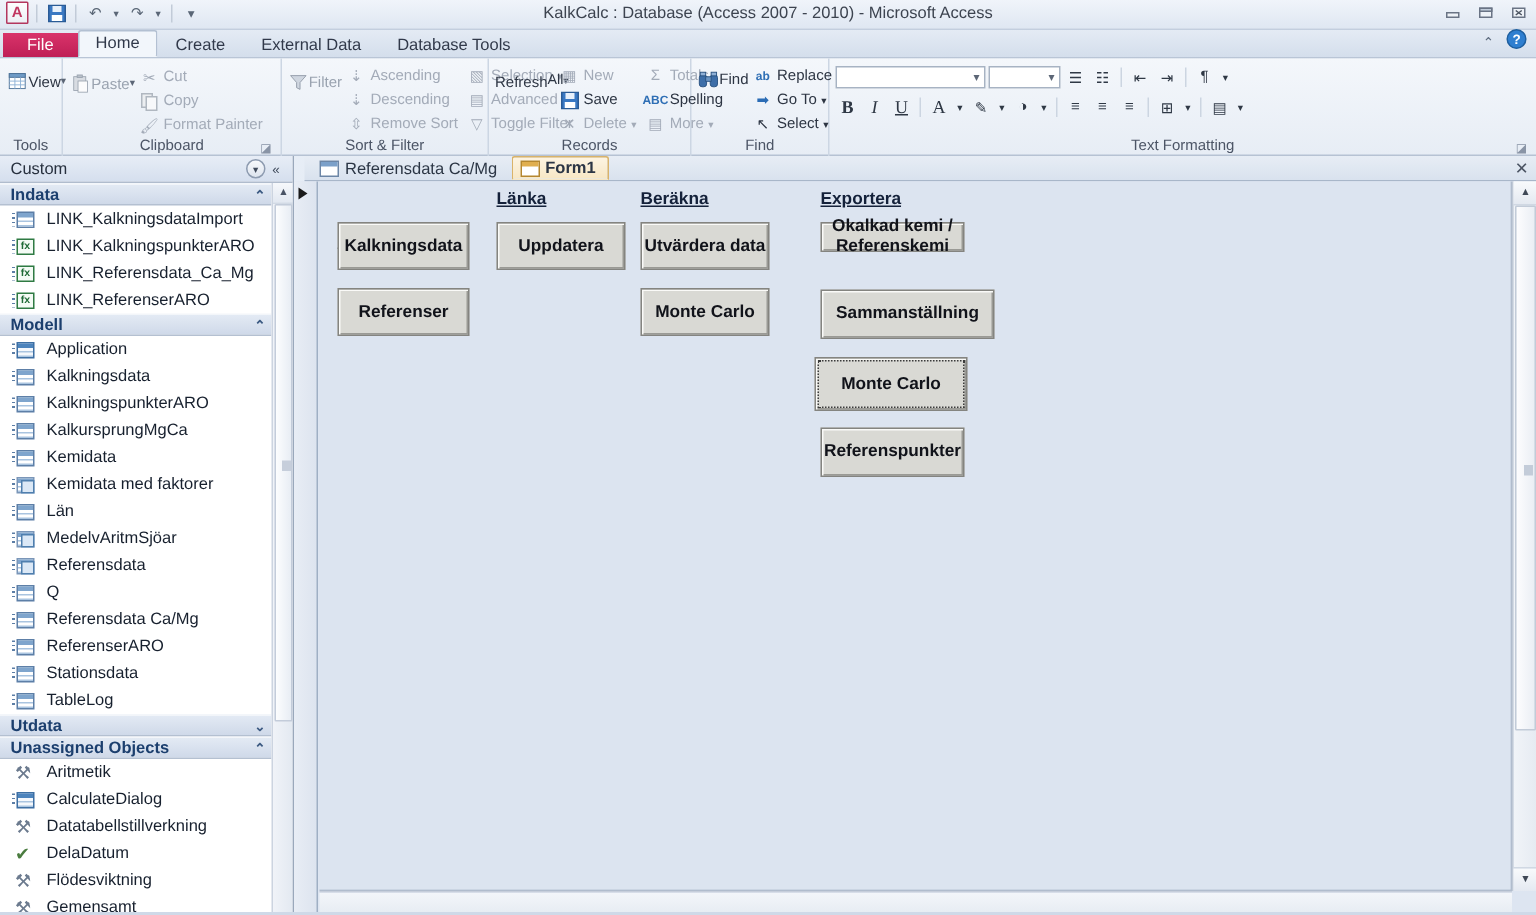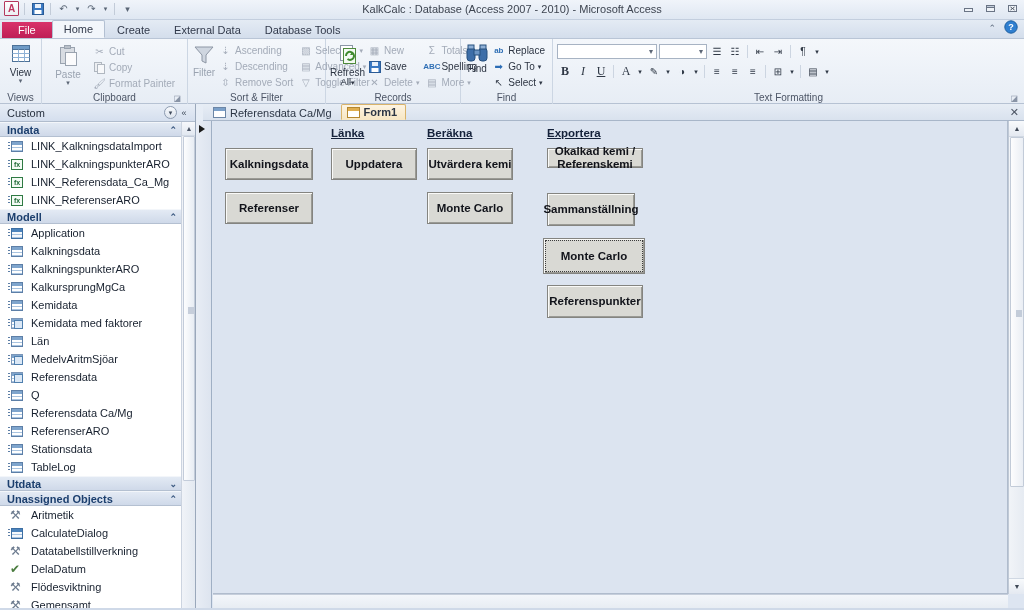--- a/index.html
+++ b/index.html
@@ -110,21 +110,21 @@
     height: 12px; text-align: center;
     font-size: 10px; color: #4c5566;
     position: relative;
   }
   .dlg-launch {
     position: absolute; right: 2px; bottom: 1px;
     font-size: 8px; color: #8994a6;
   }
   .bigbtn {
     width: 40px;
-    display: flex; flex-direction: column; align-items: center;
+    display: flex; flex-direction: row; align-items: center;
     padding-top: 2px;
     font-size: 10px; color: #2d3543;
   }
   .bigbtn.dim { color: #9aa3b0; }
   .bigbtn .lbl { margin-top: 1px; line-height: 10px; text-align:center;}
   .bigbtn .carat { font-size: 7px; line-height: 6px; color: #5c6676; }
   .smallcol { display: flex; flex-direction: column; gap: 1px; padding-top: 1px; }
   .smallbtn {
     display: flex; align-items: center; gap: 3px;
     height: 15px; padding: 0 3px;
@@ -449,21 +449,21 @@
         <div class="bigbtn">
           <svg width="24" height="24" viewBox="0 0 24 24">
             <rect x="3.5" y="2.5" width="17" height="16" fill="#ffffff" stroke="#4d7298"></rect>
             <rect x="3.5" y="2.5" width="17" height="4" fill="#6f9bc6" stroke="#4d7298"></rect>
             <path d="M3.5 10.5h17M3.5 14.5h17M9.5 6.5v12M15.5 6.5v12" stroke="#8fb2d6" stroke-width="1"></path>
           </svg>
           <span class="lbl">View</span>
           <span class="carat">▾</span>
         </div>
       </div>
-      <div class="rgroup-title">Views</div>
+      <div class="rgroup-title">Tools</div>
     </div>
 
     <div class="rgroup" style="width:146px;">
       <div class="rgroup-body">
         <div class="bigbtn dim" style="width:44px">
           <svg width="26" height="26" viewBox="0 0 26 26">
             <rect x="5.5" y="4.5" width="14" height="16" fill="#d8dce2" stroke="#9aa3af"></rect>
             <rect x="9.5" y="2.5" width="6" height="3" fill="#b9c0c9" stroke="#9aa3af"></rect>
             <rect x="10.5" y="9.5" width="11" height="13" fill="#fbfbfc" stroke="#9aa3af"></rect>
           </svg>
@@ -905,27 +905,27 @@
       <div class="form-inner">
 
         <div class="col-head" style="left:12px; top:6px;margin-top:28px;">Importera</div>
         <div class="fbtn" style="left:12px; top:27px; width:88px; height:32px;">Kalkningsdata</div>
         <div class="fbtn" style="left:12px; top:71px; width:88px; height:32px;">Referenser</div>
 
         <div class="col-head" style="left:118px; top:6px;">Länka</div>
         <div class="fbtn" style="left:118px; top:27px; width:86px; height:32px;">Uppdatera</div>
 
         <div class="col-head" style="left:214px; top:6px;">Beräkna</div>
-        <div class="fbtn" style="left:214px; top:27px; width:86px; height:32px;">Utvärdera kemi</div>
+        <div class="fbtn" style="left:214px; top:27px; width:86px; height:32px;">Utvärdera data</div>
         <div class="fbtn" style="left:214px; top:71px; width:86px; height:32px;">Monte Carlo</div>
 
         <div class="col-head" style="left:334px; top:6px;">Exportera</div>
         <div class="fbtn" style="left:334px; top:27px; width:96px; height:20px;">Okalkad kemi /
 Referenskemi</div>
-        <div class="fbtn" style="left:334px; top:72px; width:88px; height:33px;">Sammanställning</div>
+        <div class="fbtn" style="left:334px; top:72px; width:116px; height:33px;">Sammanställning</div>
         <div class="fbtn focused" style="left:330px; top:117px; width:102px; height:36px;">Monte Carlo</div>
         <div class="fbtn" style="left:334px; top:164px; width:96px; height:33px;">Referenspunkter</div>
       </div>
     </div>
 
     <div class="form-vscroll">
       <div class="fv-btn">▲</div>
       <div class="fv-thumb">
         <div class="fv-grip"></div>
       </div>

